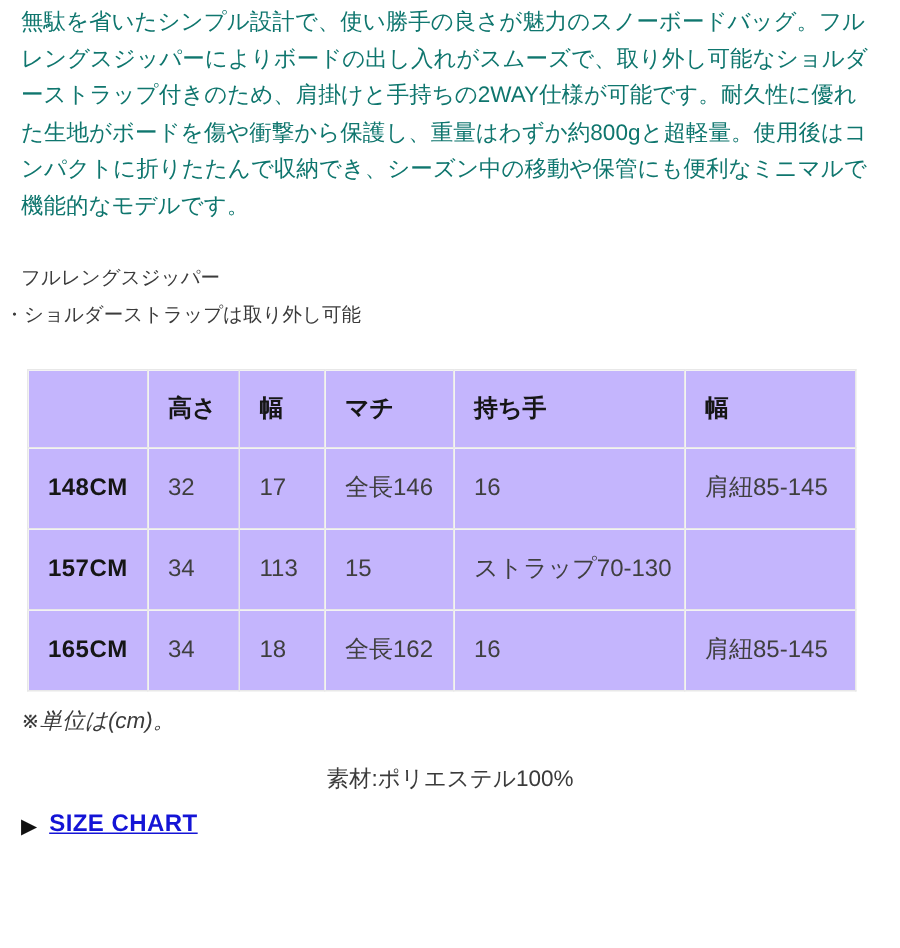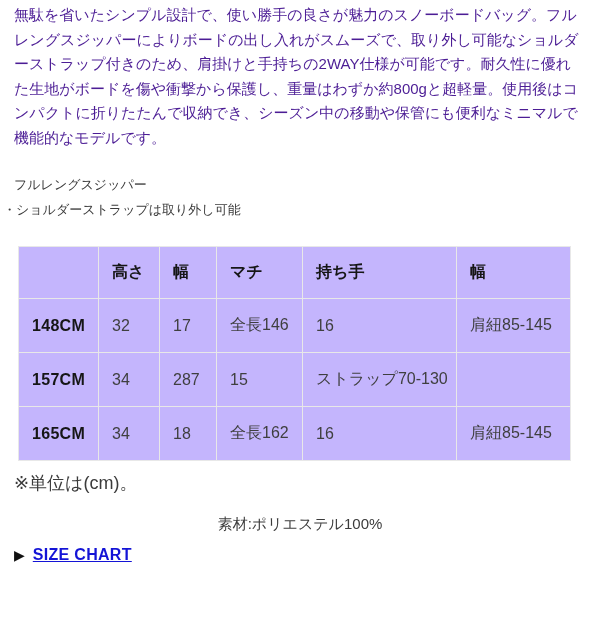--- a/index.html
+++ b/index.html
@@ -14,21 +14,21 @@
   }
   .page {
     width: 600px;
     height: 632px;
     padding: 0 14px;
   }
   .description {
     margin: 3px 0 0 0;
     font-size: 15px;
     line-height: 24.5px;
-    color: #4c1d95;
+    color: #0f766e;
     text-align: left;
   }
   .features {
     margin-top: 22px;
     font-size: 13px;
     line-height: 25px;
     color: #3b3b3b;
   }
   .feature-line { white-space: nowrap; }
   .feature-line.hang { text-indent: -11px; }
@@ -67,22 +67,23 @@
     color: #161616;
     letter-spacing: 0.3px;
   }
   table.size-table tbody td {
     font-weight: 400;
     color: #3f3f3f;
     margin-left: 11px;
   }
   .unit-note {
     margin-top: 10px;
-    font-size: 18px;
+    font-size: 15px;
     color: #3b3b3b;
+    font-style: italic;
   }
   .material {
     margin-top: 20px;
     font-size: 15px;
     color: #3b3b3b;
     text-align: center;
   }
   .size-chart-row {
     margin-top: 12px;
     display: flex;
@@ -140,21 +141,21 @@
         <th>148CM</th>
         <td>32</td>
         <td>17</td>
         <td>全長146</td>
         <td>16</td>
         <td>肩紐85-145</td>
       </tr>
       <tr>
         <th>157CM</th>
         <td>34</td>
-        <td>287</td>
+        <td>113</td>
         <td>15</td>
         <td>ストラップ70-130</td>
         <td></td>
       </tr>
       <tr>
         <th>165CM</th>
         <td>34</td>
         <td>18</td>
         <td>全長162</td>
         <td>16</td>

